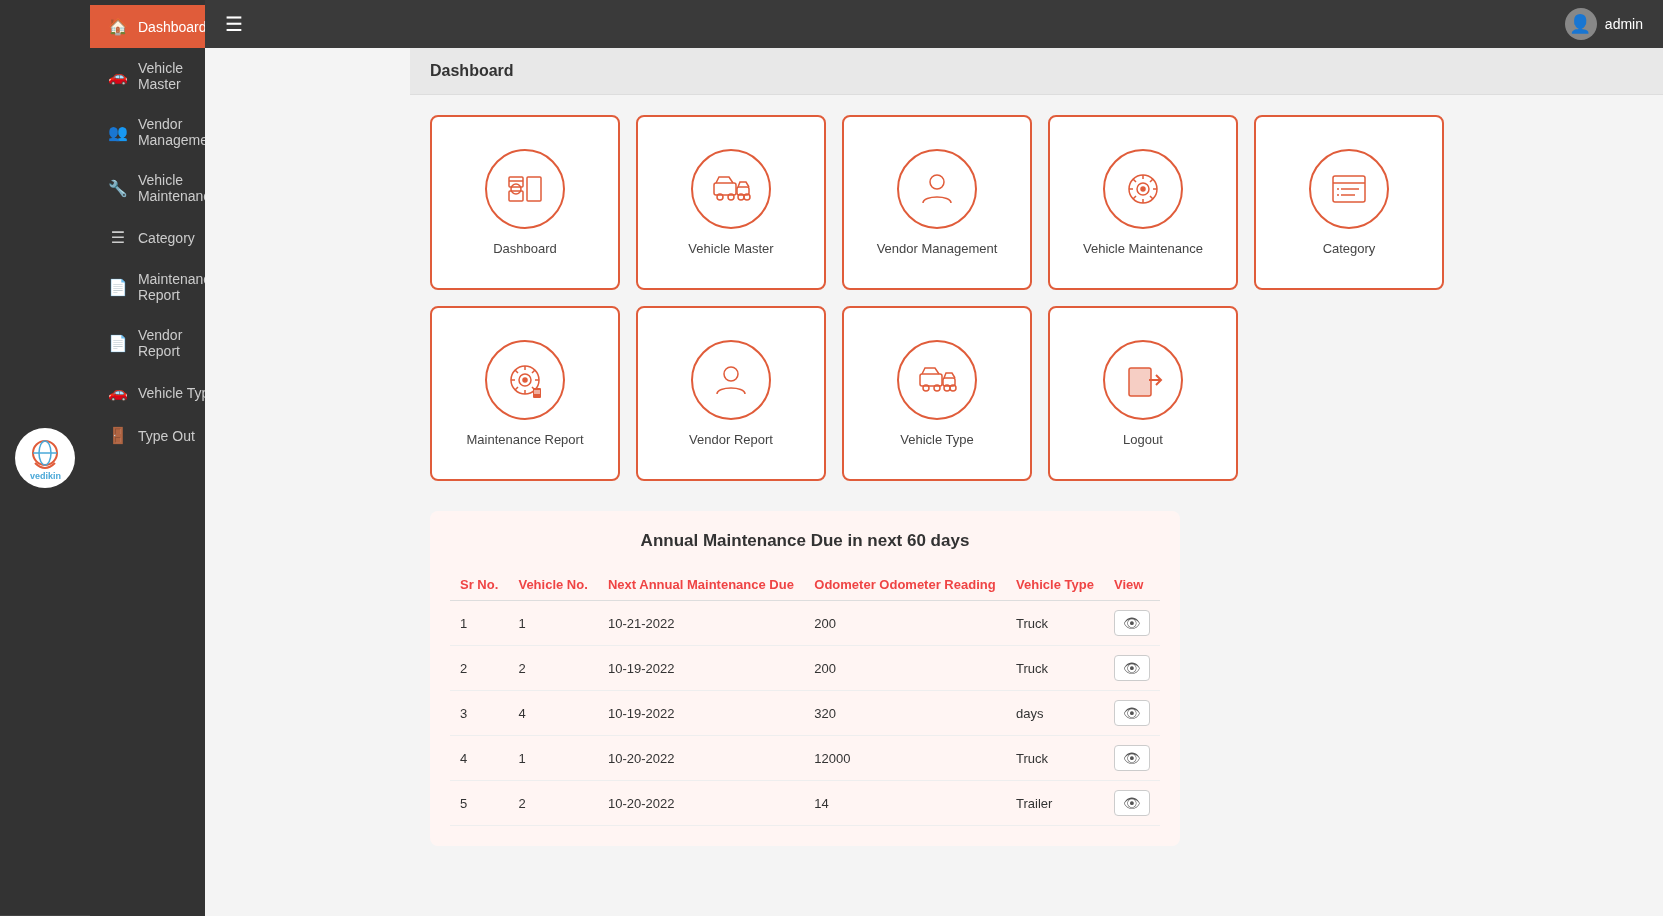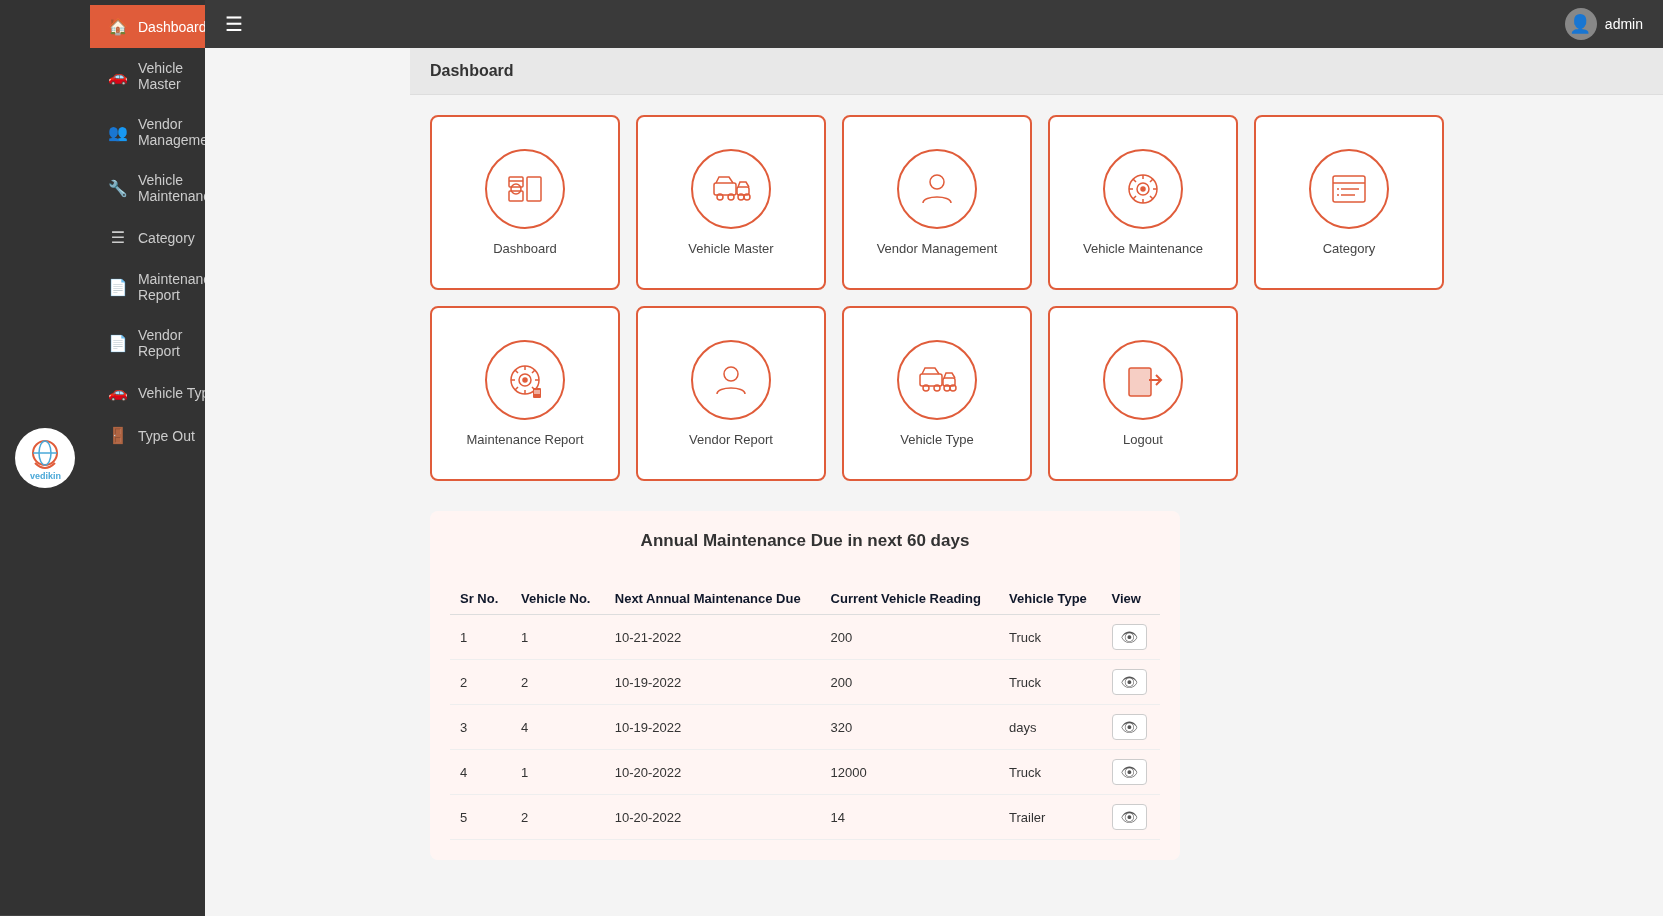--- a/index.html
+++ b/index.html
@@ -128,31 +128,31 @@
       background: #fff5f3;
       border-radius: 8px;
       padding: 20px;
       max-width: 750px;
     }
     .table-title {
       text-align: center;
       font-size: 17px;
       font-weight: bold;
       color: #333;
-      margin-bottom: 32px;
+      margin-bottom: 18px;
     }
     table {
       width: 100%;
       border-collapse: collapse;
       font-size: 13px;
     }
     table th {
       text-align: left;
       padding: 8px 10px;
-      color: #0f172a;
+      color: #ef4444;
       font-weight: 600;
       border-bottom: 1px solid #ddd;
     }
     table td {
       padding: 9px 10px;
       color: #333;
       border-bottom: 1px solid #eee;
     }
     .view-btn {
       background: #fff;
@@ -349,21 +349,21 @@
       </div>
 
     <div class="table-section">
       <div class="table-title">Annual Maintenance Due in next 60 days</div>
       <table>
         <thead id="table-head">
             <tr>
               <th>Sr No.</th>
               <th>Vehicle No.</th>
               <th>Next Annual Maintenance Due</th>
-              <th>Current Vehicle Reading</th>
+              <th>Odometer Odometer Reading</th>
               <th>Vehicle Type</th>
               <th>View</th>
             </tr>
           </thead>
         <tbody id="table-body">
             <tr>
               <td>1</td>
               <td>1</td>
               <td>10-21-2022</td>
               <td>200</td>

